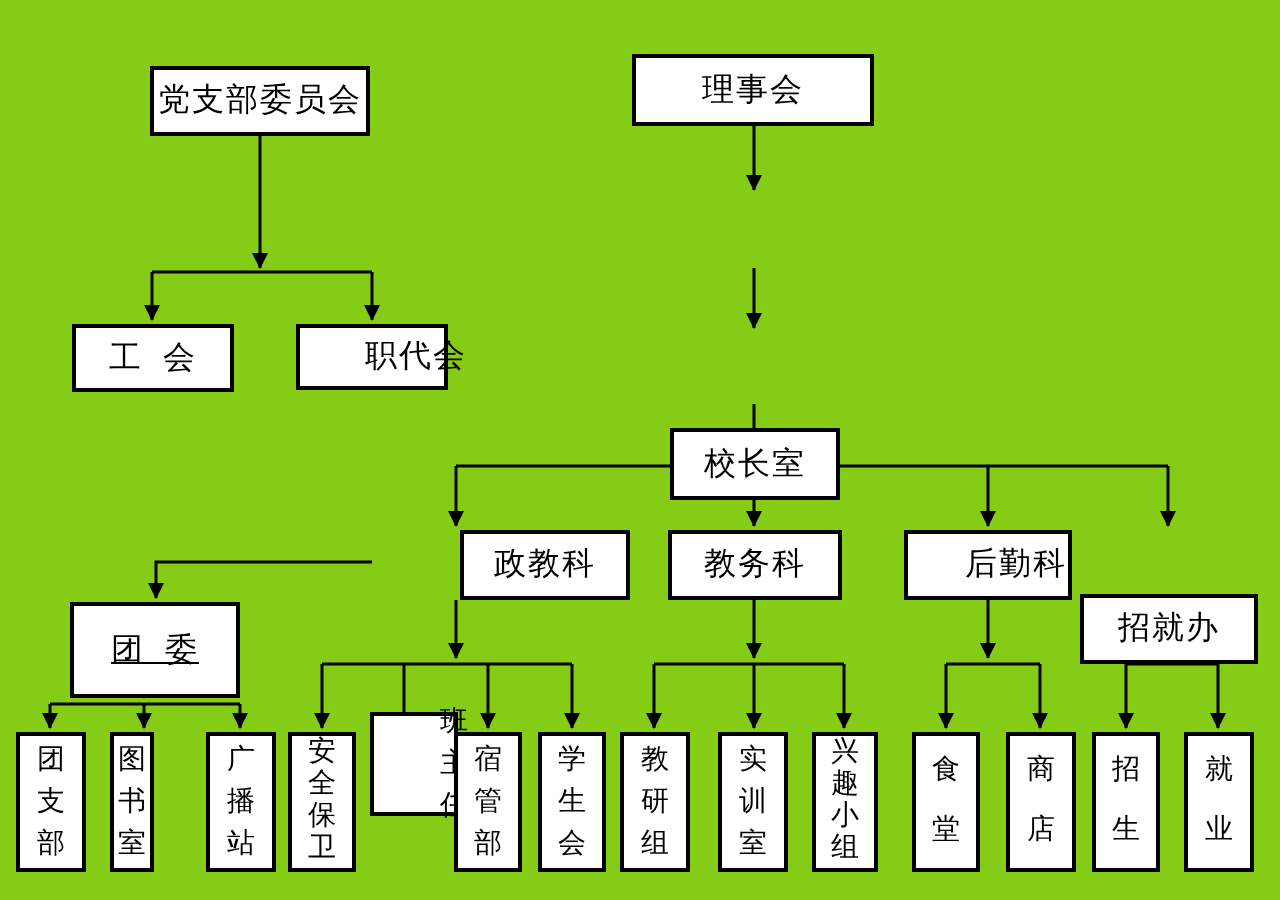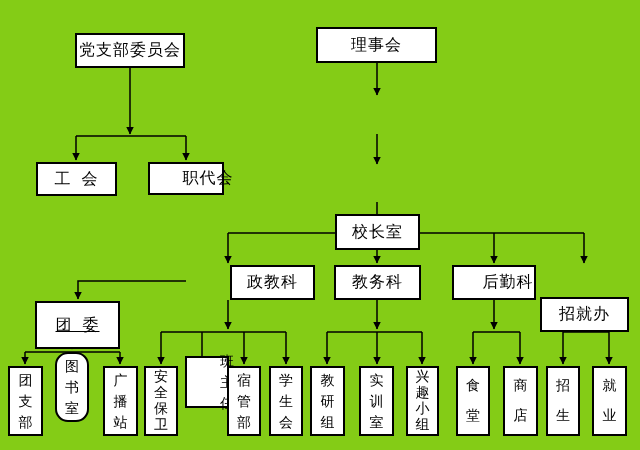--- a/index.html
+++ b/index.html
@@ -138,21 +138,21 @@
   <div class="obox hbox" style="left:540px; top:265px; width:89px; height:35px;margin-top:32px;">
     <span>招就办</span>
   </div>
   <div class="obox hbox" style="left:35px;  top:301px; width:85px; height:48px;text-decoration:underline;">
     <span>团  委</span>
   </div>
 
   <div class="obox vbox lh3" style="left:8px;   top:366px; width:35px; height:70px;">
     <span>团支部</span>
   </div>
-  <div class="obox vbox lh3" style="left:55px;  top:352px; width:34px; height:70px;border-radius:13px;">
+  <div class="obox vbox lh3" style="left:55px;  top:366px; width:22px; height:70px;">
     <span>图书室</span>
   </div>
   <div class="obox vbox lh3" style="left:103px; top:366px; width:35px; height:70px;">
     <span>广播站</span>
   </div>
   <div class="obox vbox lh4" style="left:144px; top:366px; width:34px; height:70px;">
     <span>安全保卫</span>
   </div>
   <div class="obox vbox lh3" style="left:185px; top:356px; width:34px; height:52px;padding-left:40px;">
     <span>班主任</span>

